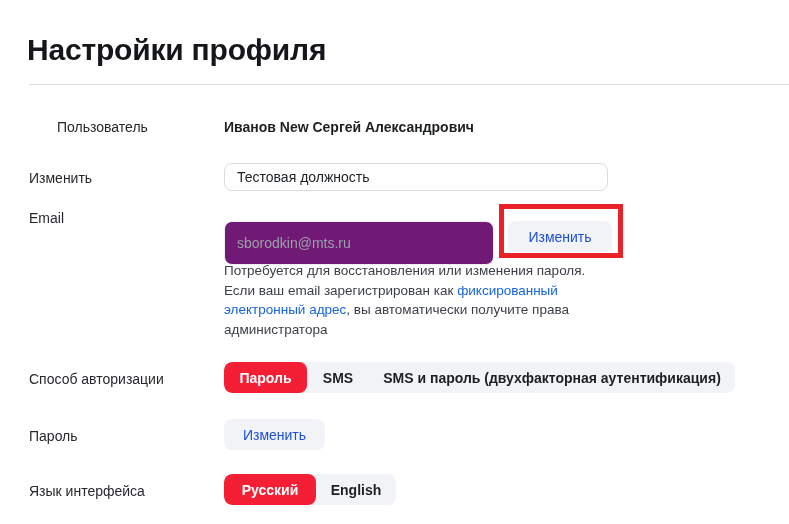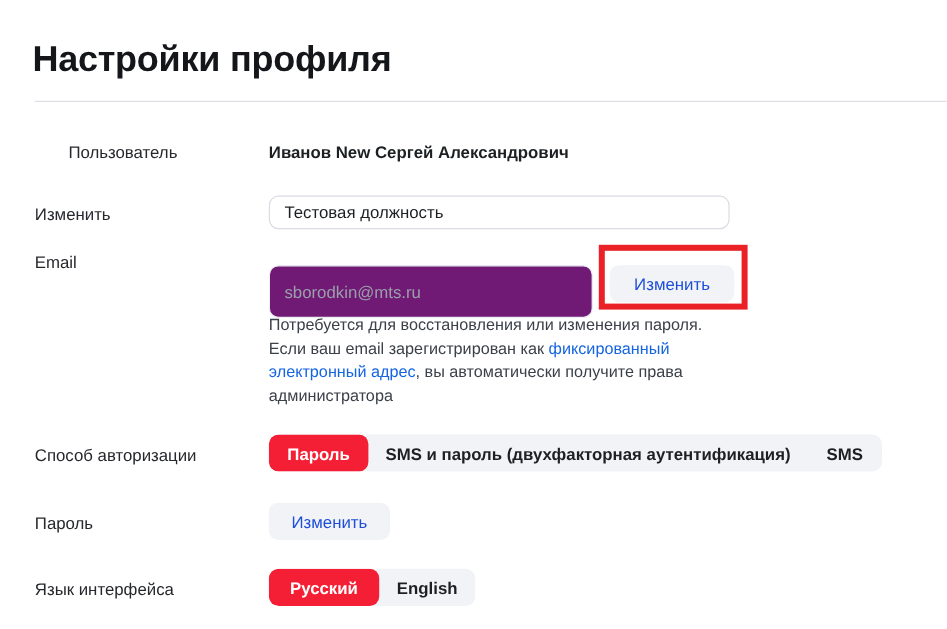--- a/index.html
+++ b/index.html
@@ -218,22 +218,22 @@
 
   <div class="annotation-box"></div>
 
   <div class="helper-text">
     <span>Потребуется для восстановления или изменения пароля. Если ваш email зарегистрирован как </span><a href="#">фиксированный электронный адрес</a><span>, вы автоматически получите права администратора</span>
   </div>
 
   <div class="row-label" style="top:371px;">Способ авторизации</div>
   <div class="segmented auth">
     <button class="segment seg-0 active">Пароль</button>
+    <button class="segment seg-1">SMS</button>
     <button class="segment seg-2">SMS и пароль (двухфакторная аутентификация)</button>
-    <button class="segment seg-1">SMS</button>
   </div>
 
   <div class="row-label" style="top:428px;">Пароль</div>
   <button class="gray-button password-change">Изменить</button>
 
   <div class="row-label" style="top:483px;">Язык интерфейса</div>
   <div class="segmented lang">
     <button class="segment seg-0 active">Русский</button>
     <button class="segment seg-1">English</button>
   </div>

